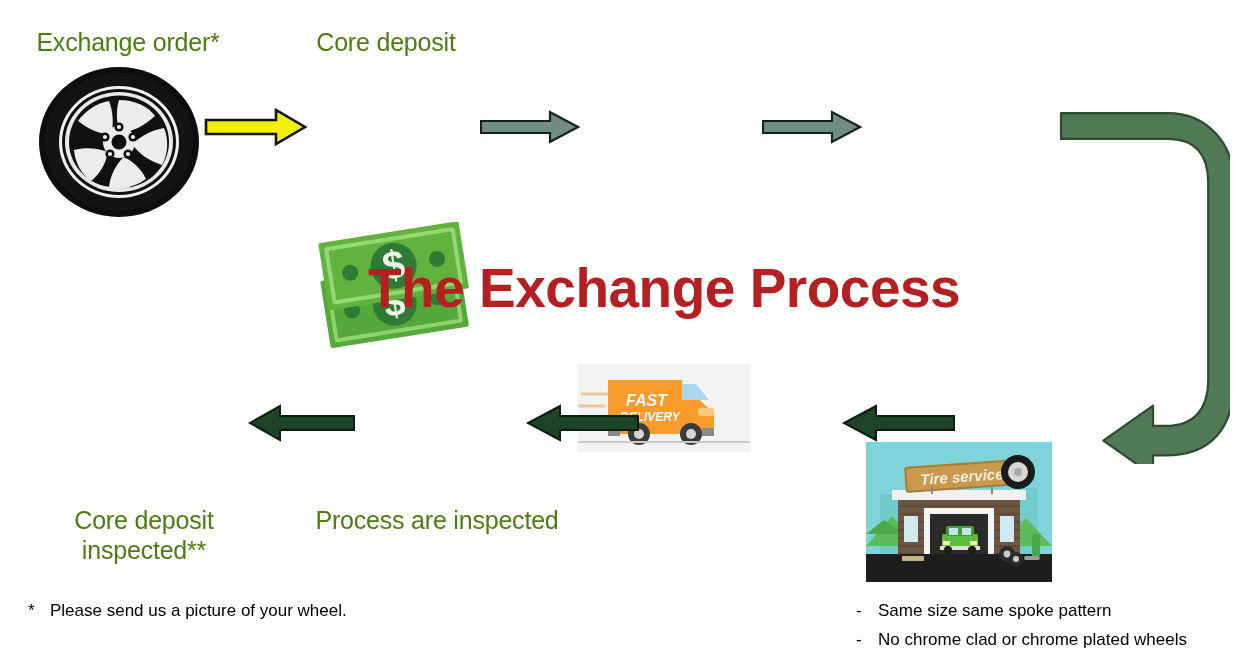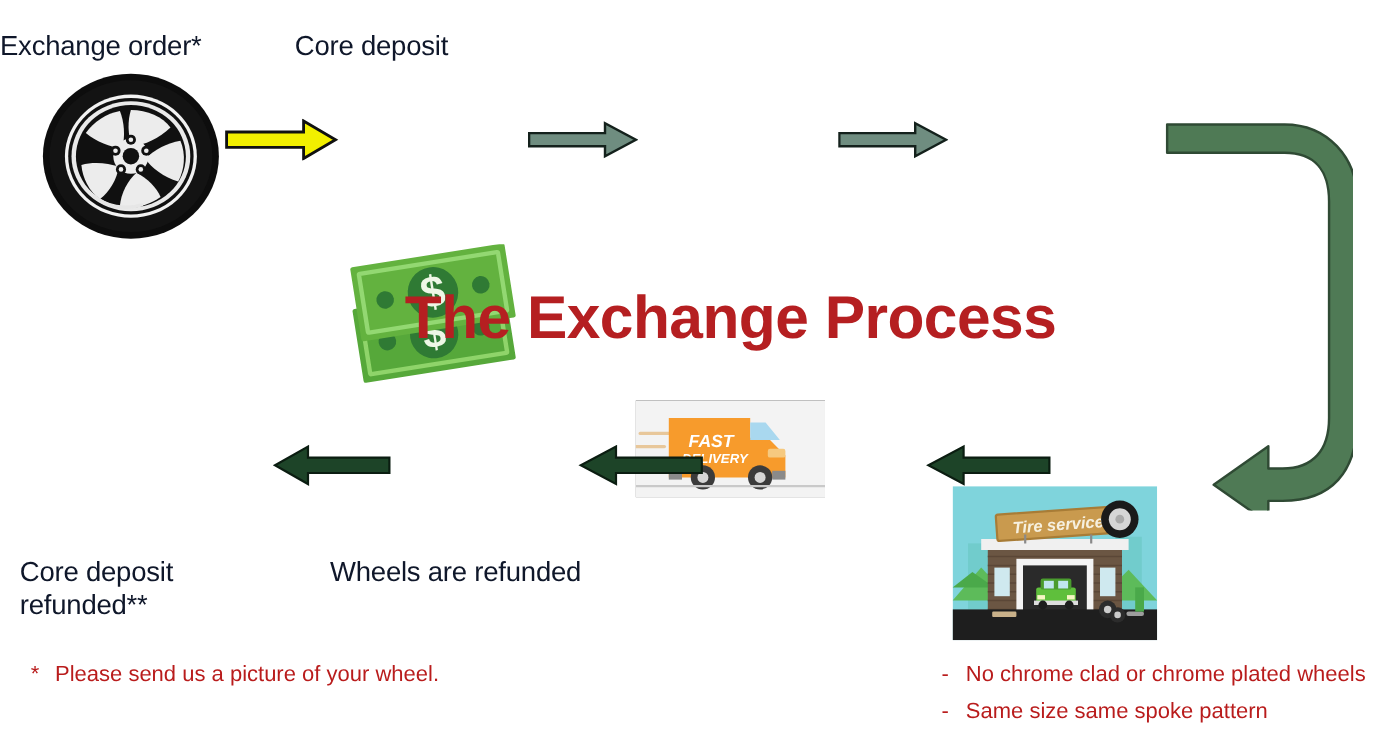--- a/index.html
+++ b/index.html
@@ -12,54 +12,55 @@
     font-family: "Liberation Sans", sans-serif;
     color: #1a1a1a;
     position: relative;
     overflow: hidden;
   }
   .stage { position: absolute; inset: 0; }
   .abs { position: absolute; }
 
   .step-label {
     font-size: 25px;
-    color: #0f172a;
+    color: #4d7c0f;
+    text-align: center;
     line-height: 1.18;
     letter-spacing: -0.2px;
     white-space: nowrap;
   }
   .step-label.wrap { white-space: normal; }
 
   .title {
     font-size: 55px;
     font-weight: bold;
     color: #b51f21;
     letter-spacing: -0.5px;
     white-space: nowrap;
     margin-left: 20px;
   }
 
   .note {
-    font-size: 20px;
-    color: #b91c1c;
+    font-size: 17px;
+    color: #000000;
     line-height: 1.72;
     white-space: nowrap;
   }
   .note .mark { display: inline-block; width: 22px; }
 
   
   .wheel { position: relative; }
   .wheel svg { display: block; width: 100%; height: 100%; }
 
   
   .money { position: relative; }
   .money svg { display: block; width: 100%; height: 100%; }
 
   
-  .truck { position: relative; background: #737373; }
+  .truck { position: relative; background: #c4b5fd; }
   .truck svg { display: block; width: 100%; height: 100%; }
 
   
   .shop { position: relative; }
   .shop svg { display: block; width: 100%; height: 100%; }
 
   
   .arrow svg { display: block; width: 100%; height: 100%; }
 </style>
 </head>
@@ -271,41 +272,41 @@
       <path d="M114 14 L36 14 L36 4 L4 21 L36 38 L36 28 L114 28 Z" fill="#1d4428" stroke="#0b1d11" stroke-width="2" stroke-linejoin="miter"></path>
     </svg>
   </div>
 
   <div class="abs arrow" style="left:524px; top:402px; width:116px; height:42px;">
     <svg viewBox="0 0 116 42">
       <path d="M114 14 L36 14 L36 4 L4 21 L36 38 L36 28 L114 28 Z" fill="#1d4428" stroke="#0b1d11" stroke-width="2" stroke-linejoin="miter"></path>
     </svg>
   </div>
 
-  <div class="abs step-label" style="left:300px; top:506px; width:274px;">Wheels are refunded</div>
+  <div class="abs step-label" style="left:300px; top:506px; width:274px;">Process are inspected</div>
 
   <div class="abs arrow" style="left:246px; top:402px; width:110px; height:42px;">
     <svg viewBox="0 0 110 42">
       <path d="M108 14 L34 14 L34 4 L4 21 L34 38 L34 28 L108 28 Z" fill="#1d4428" stroke="#0b1d11" stroke-width="2" stroke-linejoin="miter"></path>
     </svg>
   </div>
 
   <div class="abs step-label wrap" style="left:18px; top:506px; width:252px;">
     <span>Core deposit</span><br>
-    <span>refunded**</span>
+    <span>inspected**</span>
   </div>
 
   <div class="abs" style="left:28px; top:596px;">
     <div class="note">
       <span class="mark">*</span><span>Please send us a picture of your wheel.</span>
     </div>
   </div>
 
   <div class="abs" style="left:856px; top:596px;">
     <div class="note">
+      <span class="mark">-</span><span>Same size same spoke pattern</span>
+    </div>
+    <div class="note">
       <span class="mark">-</span><span>No chrome clad or chrome plated wheels</span>
     </div>
-    <div class="note">
-      <span class="mark">-</span><span>Same size same spoke pattern</span>
-    </div>
   </div>
 
 </div>
 
 </body></html>

